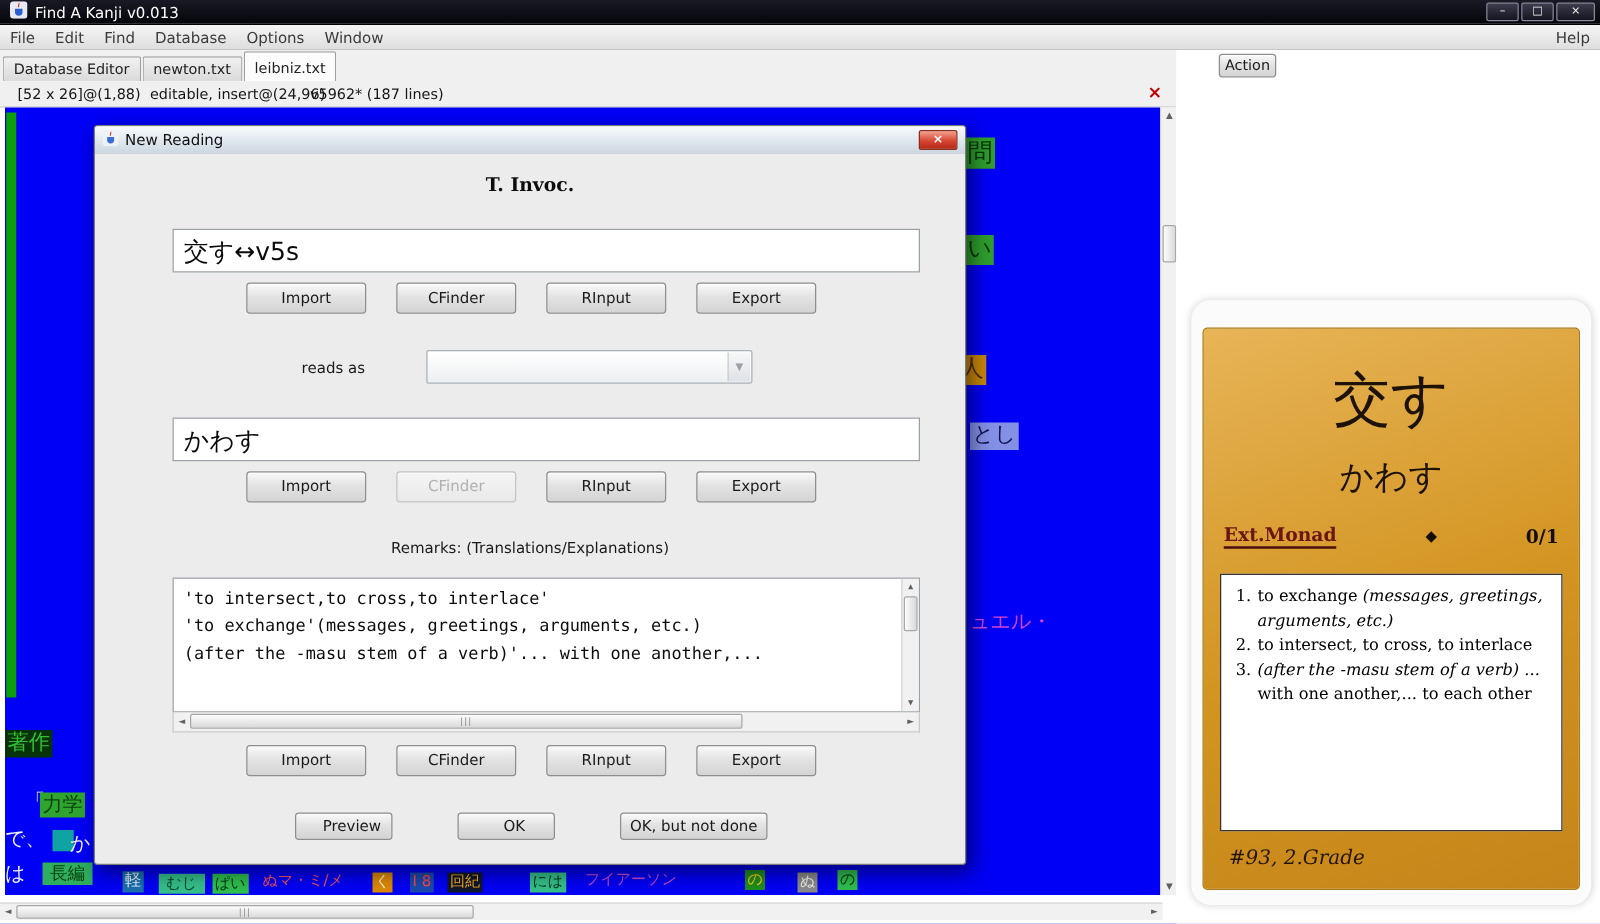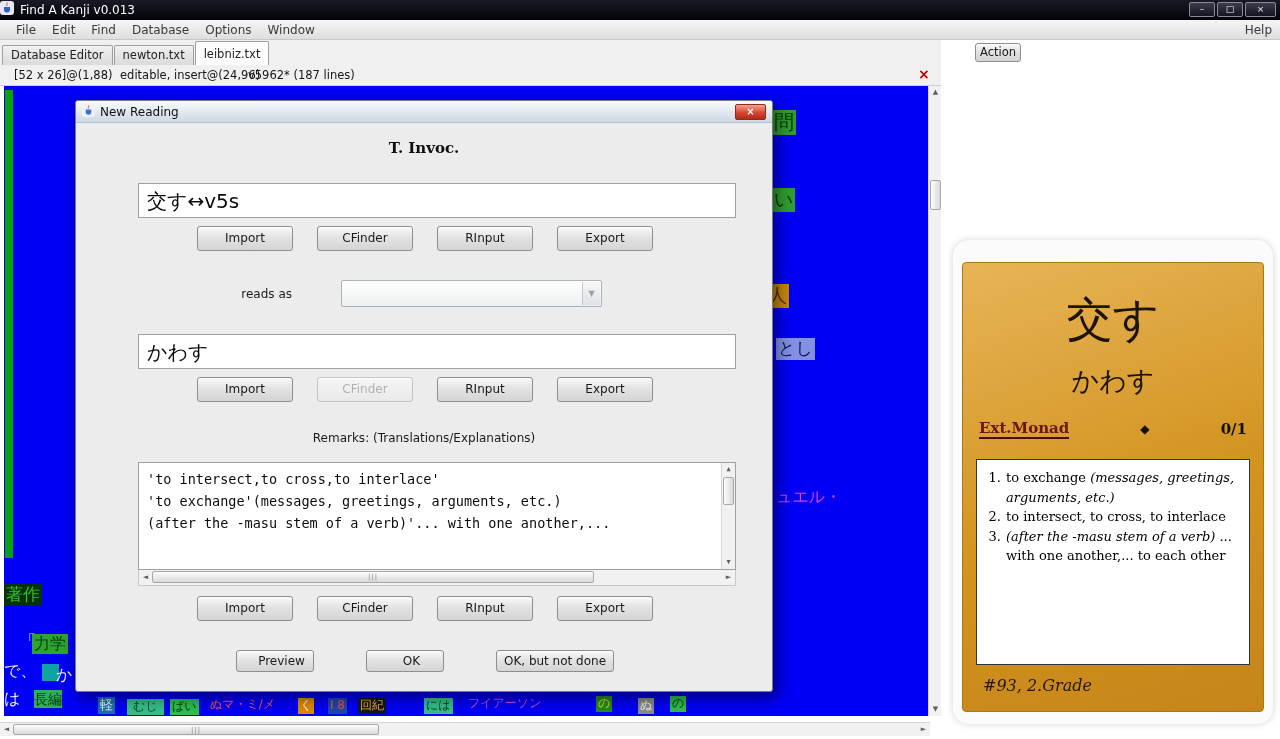--- a/index.html
+++ b/index.html
@@ -3,31 +3,31 @@
 <meta charset="utf-8">
 <style>
   * { margin:0; padding:0; box-sizing:border-box; }
   html,body { width:1280px; height:739px; overflow:hidden; }
   body { font-family:"DejaVu Sans","Liberation Sans",sans-serif; font-size:12px; background:#fff; position:relative; color:#1a1a1a; }
   #app { position:absolute; inset:0; width:1280px; height:739px; overflow:hidden; }
 
   
   .titlebar { position:absolute; left:0; top:0; width:1280px; height:20px;
     background:linear-gradient(#1a1a26,#04040a); color:#fff; display:flex; align-items:center;
-    padding:0 0; border-bottom:1px solid #000; }
+    padding:0 8px; border-bottom:1px solid #000; }
   .titlebar .title { margin-left:6px; font-size:12px; }
   .winbtns { position:absolute; right:4px; top:2px; display:flex; gap:2px; }
   .winbtn { width:26px; height:15px; background:linear-gradient(#3c3c4e,#15151f);
     border:1px solid #8a8a9c; border-radius:2px; color:#eee; font-size:9px; line-height:13px; text-align:center; }
   .winbtn.close { width:31px; }
 
   
   .menubar { position:absolute; left:0; top:20px; width:1280px; height:20px;
     background:linear-gradient(#f5f5f5,#dedede); border-bottom:1px solid #c6c6c6;
-    display:flex; align-items:center; color:#3a3a3a;padding-left:8px; }
+    display:flex; align-items:center; color:#3a3a3a; }
   .menu-item { padding:0 8px; height:20px; line-height:20px; font-size:12px; }
   .menu-help { position:absolute; right:8px; top:0; height:20px; line-height:20px; font-size:12px; }
 
   
   .tabrow { position:absolute; left:0; top:40px; width:1280px; height:25px; background:#f0f0f0; }
   .tabs { position:absolute; left:2px; bottom:0; display:flex; align-items:flex-end; height:25px; }
   .tab { background:linear-gradient(#f1f1f1,#dadada); border:1px solid #9f9f9f; border-bottom:none;
     padding:2px 8px 3px; font-size:11.5px; color:#222; margin-right:1px; height:20px; border-radius:2px 2px 0 0; }
   .tab.active { background:#fcfcfc; height:24px; padding-top:5px; }
 
@@ -182,21 +182,21 @@
         <span class="glyph" style="left: 762px; top: 198px; font-size: 19px; color: rgb(74, 47, 0); background: rgb(200, 134, 10); padding: 1px 2px;">人</span>
         <span class="glyph" style="left: 772px; top: 252px; font-size: 17px; color: rgb(16, 18, 79); background: rgb(132, 144, 230); padding: 1px 2px;">とし</span>
         <span class="glyph" style="left: 772px; top: 402px; font-size: 16px; color: rgb(213, 67, 213);">ュエル・</span>
         <span class="glyph" style="left: 0px; top: 498px; font-size: 17px; color: rgb(50, 192, 50); background: rgb(7, 50, 10); padding: 1px 2px;">著作</span>
         <span class="glyph" style="left: 16px; top: 546px; font-size: 16px; color: rgb(232, 232, 232);">「</span>
         <span class="glyph" style="left: 28px; top: 548px; font-size: 16px; color: rgb(6, 65, 15); background: rgb(47, 165, 47); padding: 1px 2px;">力学</span>
         <span class="glyph" style="left: 0px; top: 576px; font-size: 16px; color: rgb(240, 240, 240);">で、</span>
         <span class="glyph" style="left: 38px; top: 578px; font-size: 13px; color: rgb(255, 255, 255); background: rgb(15, 163, 163); padding: 1px 2px;">　</span>
         <span class="glyph" style="left: 52px; top: 580px; font-size: 16px; color: rgb(240, 240, 240);">か</span>
         <span class="glyph" style="left: 0px; top: 604px; font-size: 16px; color: rgb(240, 240, 240);">は</span>
-        <span class="glyph" style="left: 30px; top: 604px; font-size: 14px; color: rgb(6, 64, 6); background: rgb(47, 174, 95); padding: 1px 0;">長編</span>
+        <span class="glyph" style="left: 30px; top: 604px; font-size: 14px; color: rgb(6, 64, 6); background: rgb(47, 174, 95); padding: 1px 6px;">長編</span>
         <span class="glyph" style="left: 94px; top: 611px; font-size: 13px; color: rgb(234, 244, 255); background: rgb(26, 111, 174); padding: 1px 2px;">軽</span>
         <span class="glyph" style="left: 123px; top: 613px; font-size: 12px; color: rgb(6, 63, 42); background: rgb(53, 192, 138); padding: 1px 6px;">むじ</span>
         <span class="glyph" style="left: 166px; top: 613px; font-size: 12px; color: rgb(5, 53, 15); background: rgb(47, 191, 79); padding: 1px 2px;">ぱい</span>
         <span class="glyph" style="left: 206px; top: 612px; font-size: 12px; color: rgb(255, 80, 80);">ぬマ・ミ/メ</span>
         <span class="glyph" style="left: 294px; top: 612px; font-size: 12px; color: rgb(255, 243, 218); background: rgb(222, 138, 0); padding: 1px 2px;">く</span>
         <span class="glyph" style="left: 324px; top: 612px; font-size: 12px; color: rgb(255, 69, 69); background: rgb(26, 73, 174); padding: 1px 2px;">I 8</span>
         <span class="glyph" style="left: 354px; top: 612px; font-size: 12px; color: rgb(255, 176, 32); background: #0f172a; padding: 1px 2px;">回紀</span>
         <span class="glyph" style="left: 420px; top: 612px; font-size: 12px; color: rgb(6, 53, 31); background: rgb(53, 192, 138); padding: 1px 2px;">には</span>
         <span class="glyph" style="left: 464px; top: 611px; font-size: 12px; color: rgb(198, 73, 198);">フイアーソン</span>
         <span class="glyph" style="left: 592px; top: 610px; font-size: 12px; color: rgb(255, 208, 32); background: rgb(31, 143, 31); padding: 1px 2px;">の</span>

